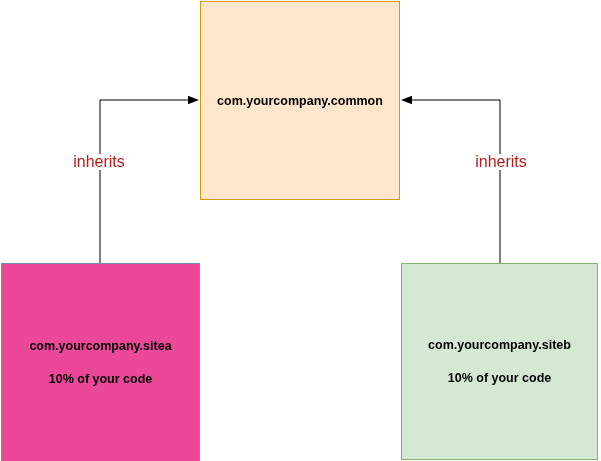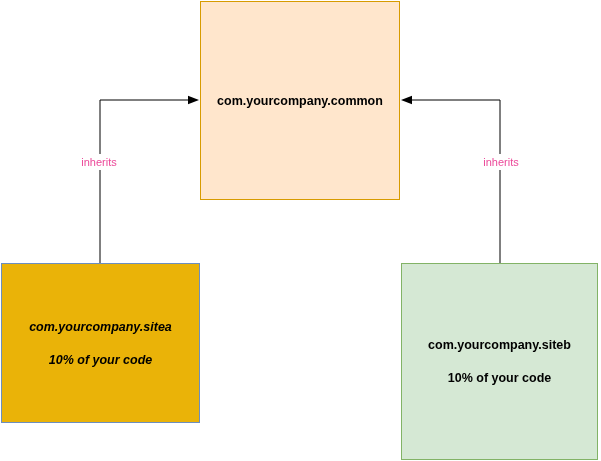--- a/index.html
+++ b/index.html
@@ -34,45 +34,44 @@
     white-space: nowrap;
   }
   .node-common {
     left: 200px; top: 1px;
     width: 200px; height: 199px;
     background: #ffe6cc;
     border-color: #d79b00;
   }
   .node-sitea {
     left: 1px; top: 263px;
-    width: 199px; height: 160px;
-    background: #eab308;
+    width: 199px; height: 199px;
+    background: #ec4899;
     border-color: #6c8ebf;
-    font-style: italic;
   }
   .node-siteb {
     left: 401px; top: 263px;
     width: 197px; height: 197px;
     background: #d5e8d4;
     border-color: #82b366;
   }
   .edges {
     position: absolute;
     left: 0; top: 0;
     width: 601px; height: 461px;
     pointer-events: none;
   }
   .edge-label {
     position: absolute;
     transform: translate(-50%, -50%);
     background: #ffffff;
     padding: 1px 3px;
-    font-size: 11px;
+    font-size: 16px;
     line-height: 14px;
-    color: #ec4899;
+    color: #b91c1c;
     white-space: nowrap;
   }
   .edge-label-left  { left: 99px;  top: 162px; }
   .edge-label-right { left: 501px; top: 162px; }
 </style>
 </head>
 <body>
 
 <div class="canvas">
 

